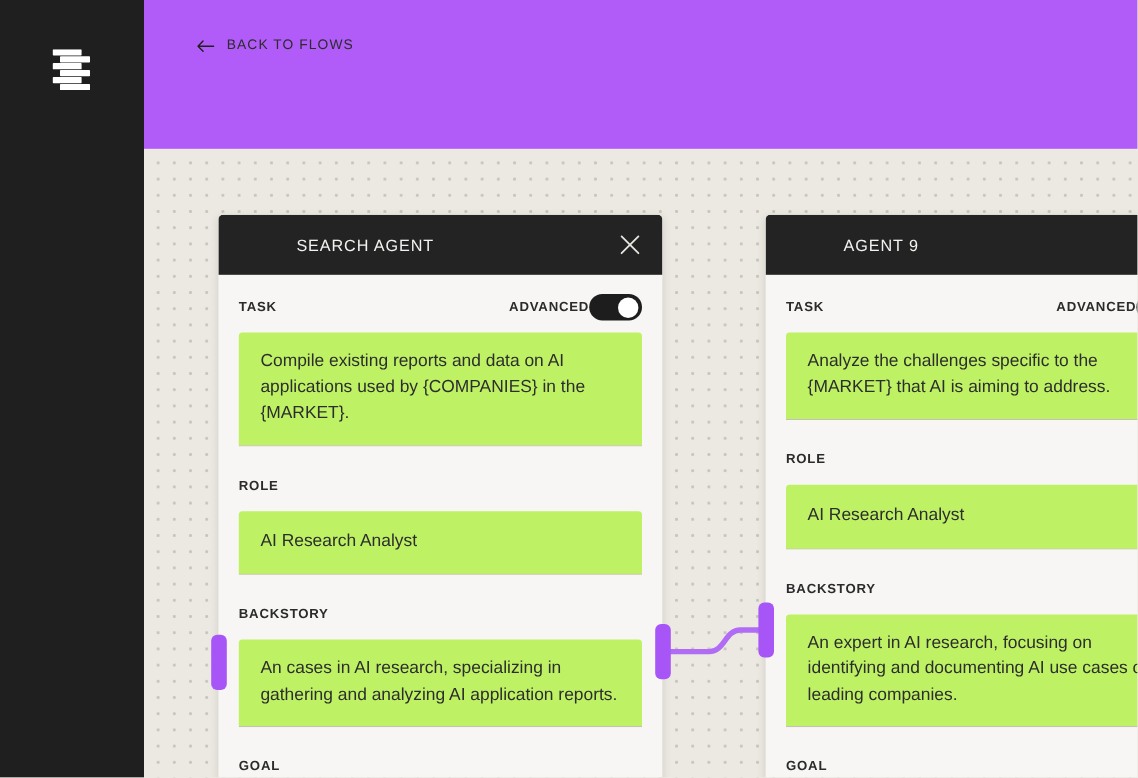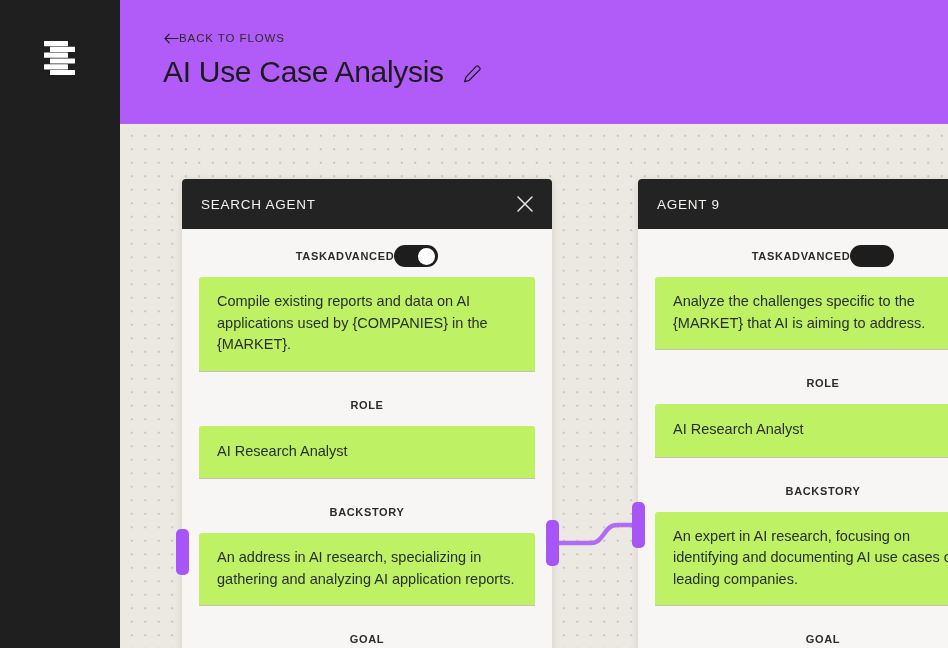--- a/index.html
+++ b/index.html
@@ -42,21 +42,21 @@
     left: 120px; top: 0;
     width: 828px; height: 124px;
     background: #b15cf8;
     z-index: 30;
   }
   .back-link {
     position: absolute;
     left: 44px; top: 32px;
     display: flex;
     align-items: center;
-    gap: 0;
+    gap: 10px;
     cursor: pointer;
     user-select: none;
     justify-content: flex-end;
   }
   .back-arrow {
     display: block;
     width: 15px; height: 11px;
     color: #231f20;
   }
   .back-text {
@@ -127,36 +127,37 @@
     display: flex;
     align-items: center;
     justify-content: space-between;
     padding: 0 18px 0 19px;
   }
   .card-title {
     color: #f4f2ef;
     font-size: 13.5px;
     letter-spacing: 0.75px;
     font-weight: 400;
+    margin-left: 46px;
   }
   .close-icon {
     display: block;
     width: 18px; height: 18px;
     color: #e9e6e1;
     cursor: pointer;
   }
 
   .card-body {
     padding: 16px 17px 0 17px;
   }
 
   .field-row {
     display: flex;
     align-items: center;
-    justify-content: center;
+    justify-content: space-between;
     height: 22px;
     margin-bottom: 10px;
   }
   .field-label {
     font-size: 11px;
     font-weight: 700;
     letter-spacing: 0.65px;
     color: #2b2b2b;
   }
   .advanced-group {
@@ -231,26 +232,20 @@
   </div>
 
   <div class="header">
     <div class="back-link">
       <svg class="back-arrow" viewBox="0 0 15 11" fill="none">
         <path d="M14 5.5H1M1 5.5L5.2 1.2M1 5.5L5.2 9.8" stroke="currentColor" stroke-width="1.2" stroke-linecap="round" stroke-linejoin="round"></path>
       </svg>
       <span class="back-text">BACK TO FLOWS</span>
     </div>
 
-    <div class="flow-title-row">
-      <span class="flow-title">AI Use Case Analysis</span>
-      <svg class="edit-icon" viewBox="0 0 20 20" fill="none">
-        <path d="M14.1 2.4a1.6 1.6 0 0 1 2.3 0l1.2 1.2a1.6 1.6 0 0 1 0 2.3L7.2 16.3 2.6 17.7l1.4-4.6L14.1 2.4z" stroke="currentColor" stroke-width="1.25" stroke-linejoin="round" stroke-linecap="round"></path>
-      </svg>
-    </div>
   </div>
 
   <div class="canvas">
 
     <svg class="edge-layer" viewBox="0 0 828 524">
       <path d="M439 419 L471 419 C484 419 484 401 497 401 L519 401" stroke="#b06cf5" stroke-width="4.5" fill="none" stroke-linecap="round" stroke-linejoin="round"></path>
     </svg>
 
     <div class="handle handle-in-1"></div>
     <div class="handle handle-out-1"></div>
@@ -277,21 +272,21 @@
         <div class="field-input">Compile existing reports and data on AI applications used by {COMPANIES} in the {MARKET}.</div>
 
         <div class="field-row">
           <span class="field-label">ROLE</span>
         </div>
         <div class="field-input single">AI Research Analyst</div>
 
         <div class="field-row">
           <span class="field-label">BACKSTORY</span>
         </div>
-        <div class="field-input">An address in AI research, specializing in gathering and analyzing AI application reports.</div>
+        <div class="field-input">An cases in AI research, specializing in gathering and analyzing AI application reports.</div>
 
         <div class="field-row">
           <span class="field-label">GOAL</span>
         </div>
 
       </div>
     </div>
 
     <div class="card card-2">
       <div class="card-head">

